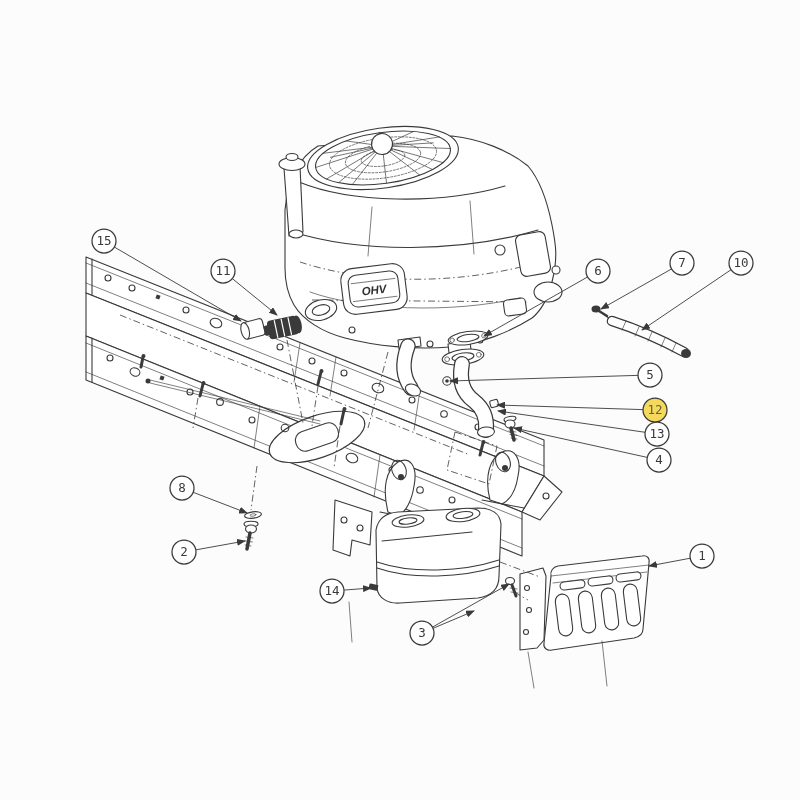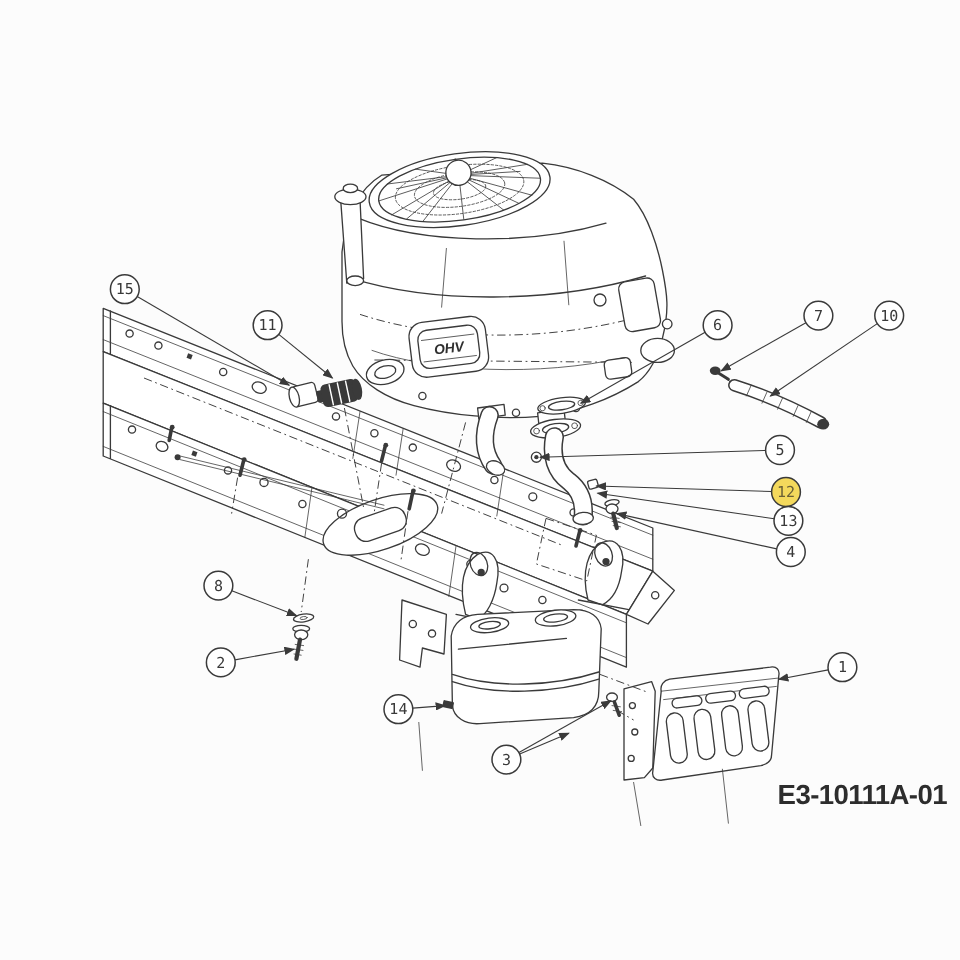--- a/index.html
+++ b/index.html
@@ -367,14 +367,13 @@
         <text x="657" y="438.3" class="callout-num">13</text>
         <line x1="343.964653826019" y1="590.0796420133831" x2="371" y2="588" class="leader" marker-end="url(#arrowhead)"></line>
         <circle cx="332" cy="591" r="12" class="callout"></circle>
         <text x="332" y="595.3" class="callout-num">14</text>
         <line x1="114.36260234473366" y1="247.05115465385907" x2="241" y2="321" class="leader" marker-end="url(#arrowhead)"></line>
         <circle cx="104" cy="241" r="12" class="callout"></circle>
         <text x="104" y="245.3" class="callout-num">15</text>
       </g>
 </svg>
 
-<div class="part-number">E3-10111A-01</div>
 </div>
 
 </body></html>

